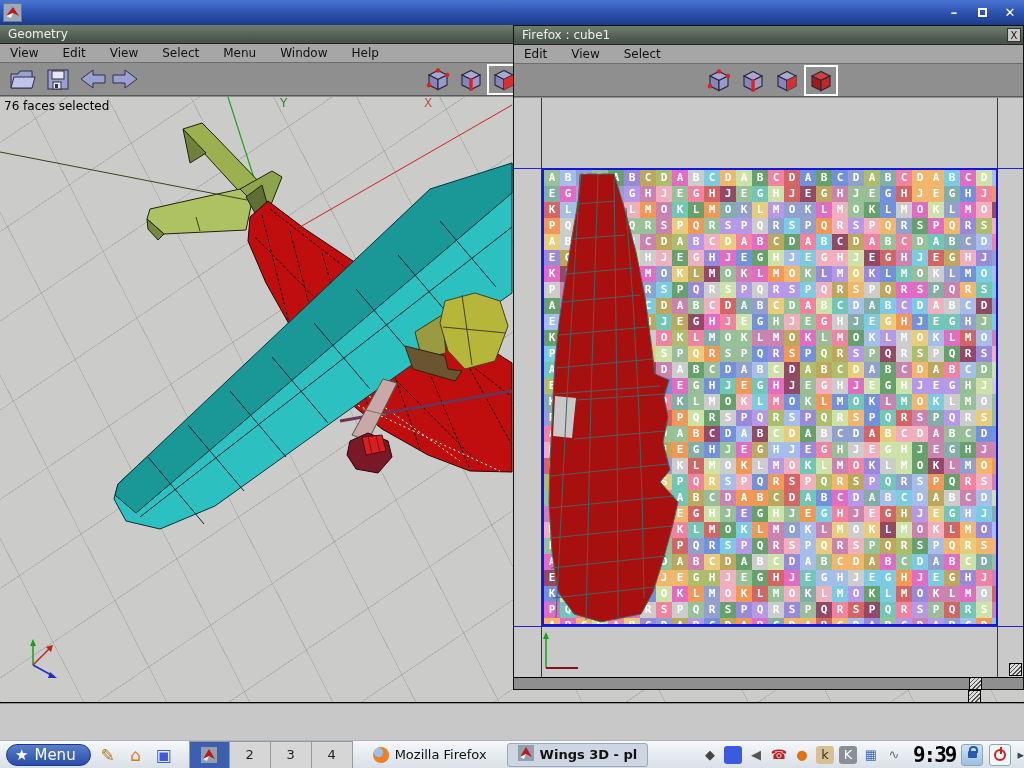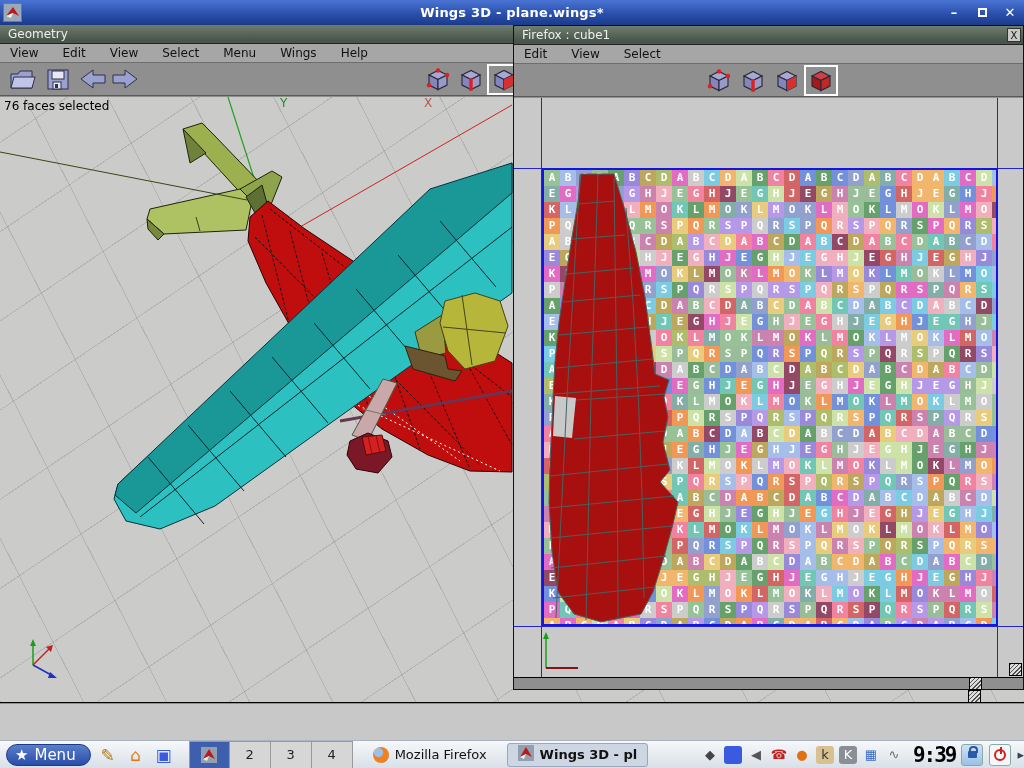--- a/index.html
+++ b/index.html
@@ -104,41 +104,40 @@
 <div id="screen">
 
   <div id="titlebar">
     <div class="app-ico">
       <svg width="17" height="17">
           <rect width="17" height="17" fill="#9aa8b8"></rect>
           <polygon points="2,12 9,3 15,12 9,9" fill="#c01818"></polygon>
           <polygon points="2,12 9,9 7,14" fill="#f0f0f0"></polygon>
         </svg>
     </div>
-    <div class="title">Wings 3D - plane.wings*</div>
     <div class="controls">
       <div class="winbtn">–</div>
       <div class="winbtn max"><span></span></div>
       <div class="winbtn">✕</div>
     </div>
   </div>
 
   <div id="main">
 
     <div id="geo-win">
       <div class="wtitle">
         <span>Geometry</span>
       </div>
       <div class="menubar">
         <span>View</span>
         <span>Edit</span>
         <span>View</span>
         <span>Select</span>
         <span>Menu</span>
-        <span>Wings</span>
+        <span>Window</span>
         <span>Help</span>
       </div>
       <div class="toolbar">
         <div class="tbico" style="left:8px">
           <svg width="30" height="27">
               <polygon points="3,8 10,8 12,5 24,5 24,22 3,22" fill="#9aa0d0" stroke="#30304a"></polygon>
               <polygon points="6,11 27,11 24,22 3,22" fill="#c0c4e8" stroke="#30304a"></polygon>
             </svg>
         </div>
         <div class="tbico" style="left:44px">

